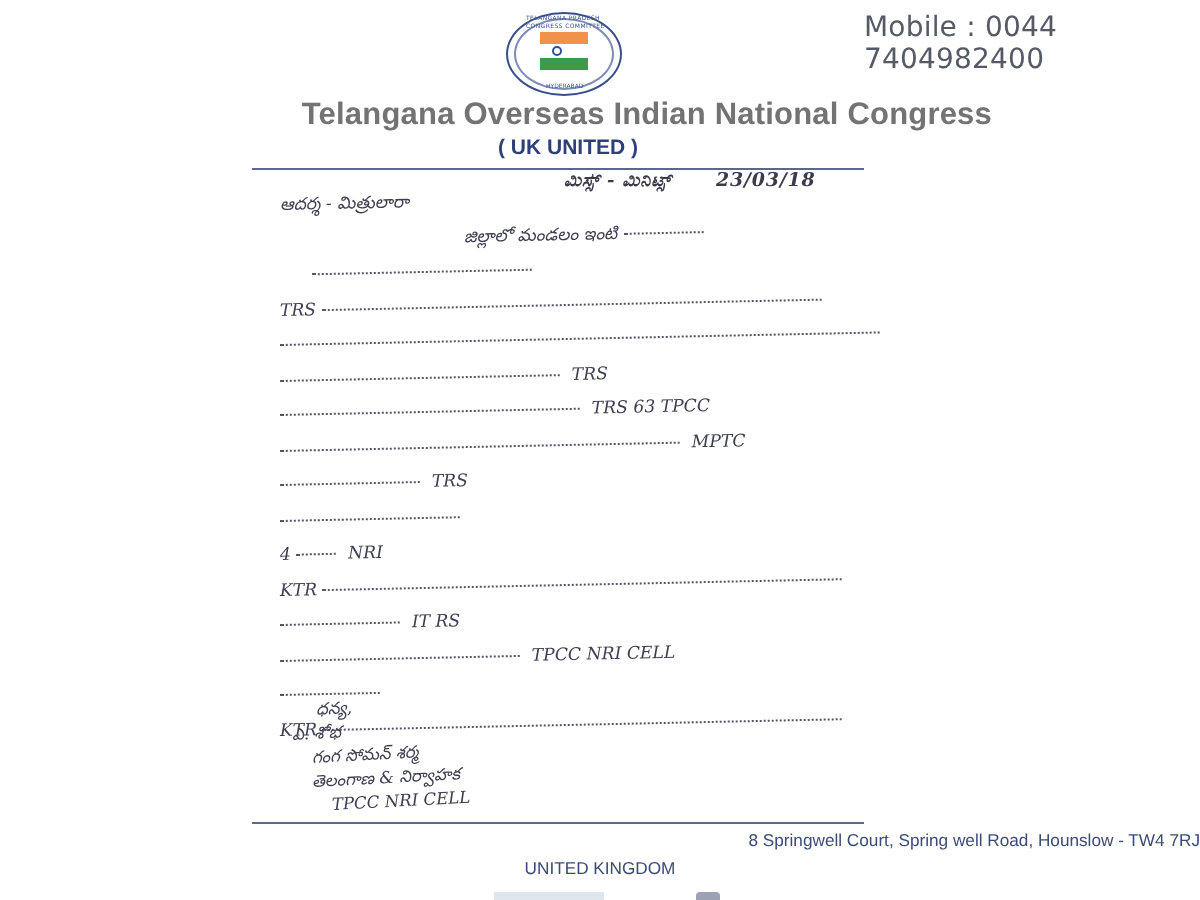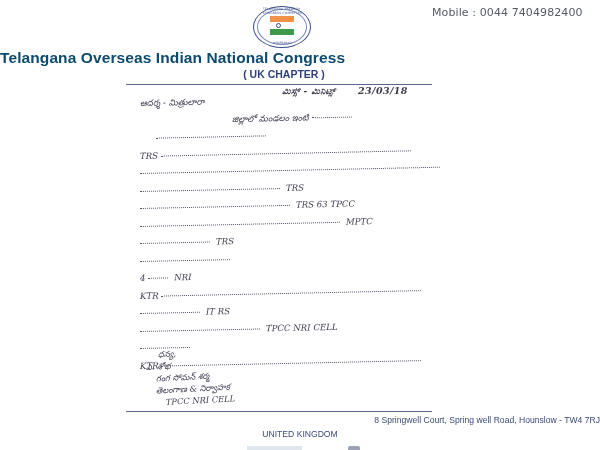--- a/index.html
+++ b/index.html
@@ -1,31 +1,31 @@
 <!DOCTYPE html>
 <html><head>
   <meta charset="utf-8">
   <style>
     html, body { margin: 0; padding: 0; background: #ffffff; }
     body { width: 600px; height: 450px; position: relative; overflow: hidden; font-family: "DejaVu Sans", sans-serif; }
 
-    .mobile { position: absolute; top: 6px; left: 432px; font-size: 11px; color: #555a66; letter-spacing: 0.1px; }
+    .mobile { position: absolute; top: 6px; left: 432px; font-size: 14px; color: #555a66; letter-spacing: 0.1px; }
 
     .logo { position: absolute; left: 253px; top: 6px; width: 58px; height: 42px; }
     .logo .ring { position: absolute; inset: 0; border: 1.2px solid #3a4f8a; border-radius: 50%; }
     .logo .ring2 { position: absolute; left: 4px; top: 3px; right: 4px; bottom: 3px; border: 0.8px solid #7d8bb8; border-radius: 50%; }
     .logo .flag { position: absolute; left: 17px; top: 10px; width: 24px; height: 20px; }
     .logo .flag .s1 { height: 6px; background: #f0924a; }
     .logo .flag .s2 { height: 7px; background: #ffffff; position: relative; }
     .logo .flag .s2::after { content: ""; position: absolute; left: 6px; top: 1px; width: 5px; height: 5px; border-radius: 50%; border: 1px solid #2b4fa0; box-sizing: border-box; }
     .logo .flag .s3 { height: 6px; background: #3d9a4b; }
     .logo .arc-text { position: absolute; top: 1px; left: 10px; font-size: 3px; color: #3a4f8a; letter-spacing: 0.2px; }
     .logo .arc-bottom { position: absolute; bottom: 3px; left: 20px; font-size: 3px; color: #3a4f8a; }
 
-    .title { position: absolute; top: 49px; left: 0; width: 496px; text-align: left; font-family: "Liberation Sans", sans-serif; font-weight: bold; font-size: 15.5px; color: #0c4a6e; letter-spacing: 0.1px; }
+    .title { position: absolute; top: 49px; left: 0; width: 496px; text-align: right; font-family: "Liberation Sans", sans-serif; font-weight: bold; font-size: 15.5px; color: #737373; letter-spacing: 0.1px; }
     .subtitle { position: absolute; top: 68px; left: 0; width: 568px; text-align: center; font-family: "Liberation Sans", sans-serif; font-weight: bold; font-size: 10.5px; color: #2e3f7a; }
     .rule-top { position: absolute; top: 84px; left: 126px; width: 306px; height: 1px; background: #5a6891; }
 
     .hw { position: absolute; font-family: "DejaVu Serif", serif; font-style: italic; color: #3b3b4a; white-space: nowrap; letter-spacing: 0.4px; font-weight: bold; }
     .hw.place { top: 86px; left: 282px; font-size: 9px; }
     .hw.date { top: 85px; left: 358px; font-size: 9.5px; }
 
     .letter { position: absolute; top: 98px; left: 140px; width: 330px; }
     .line { position: relative; height: 17.5px; font-family: "DejaVu Serif", serif; font-style: italic; font-size: 8.6px; color: #3e3e52; white-space: nowrap; transform: rotate(-1.2deg); transform-origin: left center; }
     .line span.scrib { display: inline-block; height: 1px; border-bottom: 1.1px dotted #55556a; vertical-align: middle; margin-right: 6px; position: relative; top: -1px; }
@@ -50,21 +50,21 @@
   <div class="arc-text">TELANGANA PRADESH CONGRESS COMMITTEE</div>
   <div class="flag">
     <div class="s1"></div>
       <div class="s2"></div>
       <div class="s3"></div>
   </div>
   <div class="arc-bottom">HYDERABAD</div>
 </div>
 
 <div class="title">Telangana Overseas Indian National Congress</div>
-<div class="subtitle">( UK CHAPTER )</div>
+<div class="subtitle">( UK UNITED )</div>
 <div class="rule-top"></div>
 
 <div class="hw place">ಮಿಸ್ಸ್ - ಮಿನಿಟ್ಸ್</div>
 <div class="hw date">23/03/18</div>
 
 <div class="letter">
   <div class="line"><span>ఆదర్శ - మిత్రులారా</span></div>
   <div id="letter-lines">
       <div class="line"><span class="scrib" style="width: 86px; border-bottom: none;"></span><span>జిల్లాలో మండలం ఇంటి </span><span class="scrib" style="width: 40px;"></span></div>
       <div class="line"><span class="scrib" style="width: 10px; border-bottom: none;"></span><span class="scrib" style="width: 110px;"></span></div>

